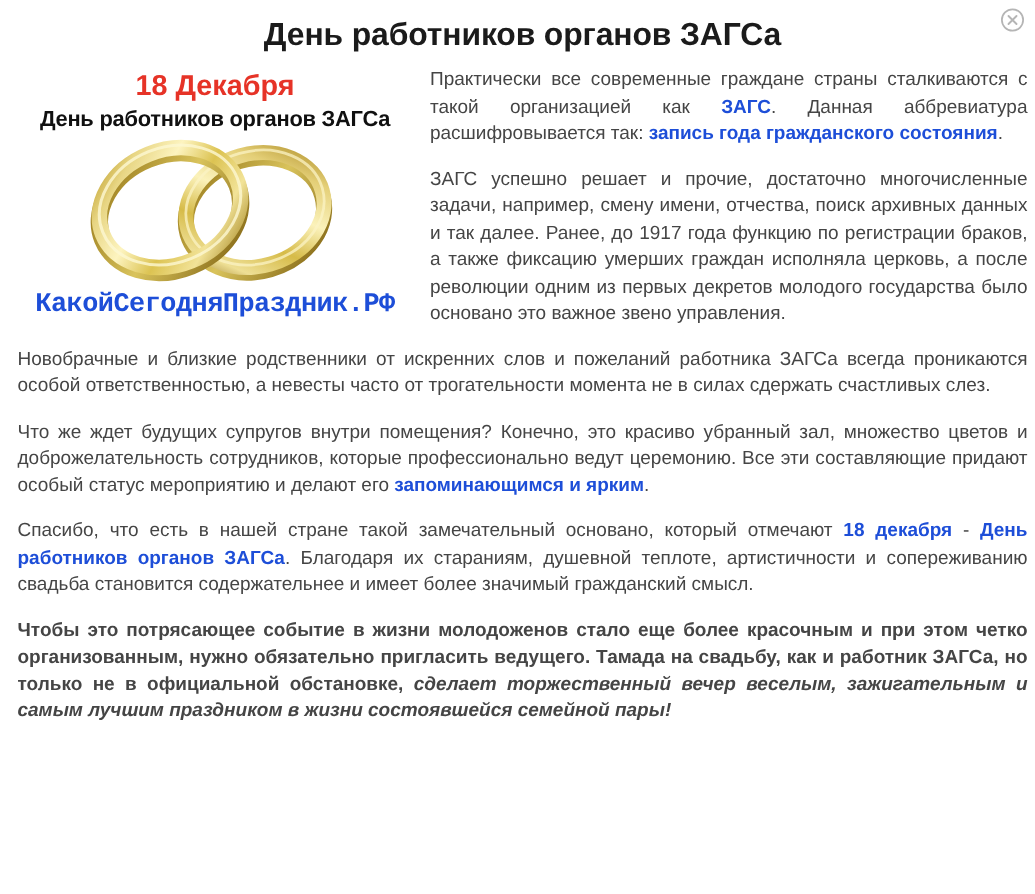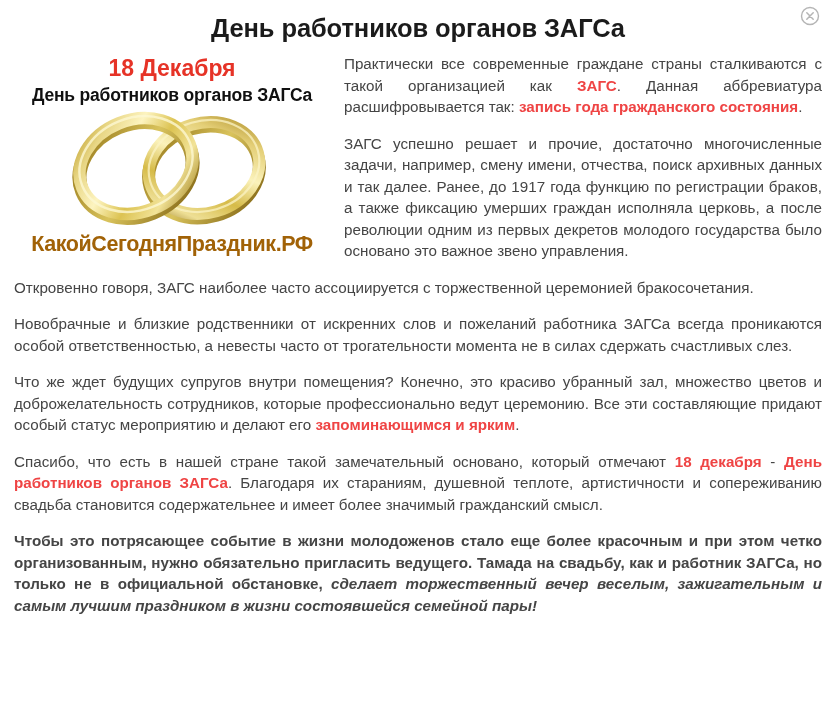--- a/index.html
+++ b/index.html
@@ -79,41 +79,42 @@
   }
   .rings-wrap svg {
     position: absolute;
     left: 50%;
     top: 0;
     transform: translateX(-50%);
   }
   .promo-watermark {
     font-size: 21.5px;
     font-weight: bold;
-    color: #a16207;
+    color: #1d4ed8;
     line-height: 1.2;
     margin: 6px 0 0 0;
     letter-spacing: -0.4px;
+    font-family: Liberation Mono, monospace;
   }
 
   
   .article {
     font-size: 15.2px;
     line-height: 21.5px;
     color: #454545;
   }
   .article p {
     margin: 0 0 15px 0;
     text-align: justify;
     text-justify: inter-word;
   }
   .article p:last-child { margin-bottom: 0; font-weight: bold; }
   .article b, .article strong {
     font-weight: bold;
-    color: #ef4444;
+    color: #1d4ed8;
   }
   .article i, .article em {
     font-style: italic;
   }
   .clearfix::after {
     content: "";
     display: block;
     clear: both;
   }
 </style>
@@ -184,21 +185,20 @@
           </g>
         </svg>
       </div>
 
       <div class="promo-watermark">КакойСегодняПраздник.РФ</div>
     </div>
 
     <div class="article" id="article">
         <p><span>Практически все современные граждане страны сталкиваются с такой организацией как </span><b>ЗАГС</b><span>. Данная аббревиатура расшифровывается так: </span><b>запись года гражданского состояния</b><span>.</span></p>
         <p><span>ЗАГС успешно решает и прочие, достаточно многочисленные задачи, например, смену имени, отчества, поиск архивных данных и так далее. Ранее, до 1917 года функцию по регистрации браков, а также фиксацию умерших граждан исполняла церковь, а после революции одним из первых декретов молодого государства было основано это важное звено управления.</span></p>
-        <p><span>Откровенно говоря, ЗАГС наиболее часто ассоциируется с торжественной церемонией бракосочетания.</span></p>
         <p><span>Новобрачные и близкие родственники от искренних слов и пожеланий работника ЗАГСа всегда проникаются особой ответственностью, а невесты часто от трогательности момента не в силах сдержать счастливых слез.</span></p>
         <p><span>Что же ждет будущих супругов внутри помещения? Конечно, это красиво убранный зал, множество цветов и доброжелательность сотрудников, которые профессионально ведут церемонию. Все эти составляющие придают особый статус мероприятию и делают его </span><b>запоминающимся и ярким</b><span>.</span></p>
         <p><span>Спасибо, что есть в нашей стране такой замечательный основано, который отмечают </span><b>18 декабря</b><span> - </span><b>День работников органов ЗАГСа</b><span>. Благодаря их стараниям, душевной теплоте, артистичности и сопереживанию свадьба становится содержательнее и имеет более значимый гражданский смысл.</span></p>
         <p><span>Чтобы это потрясающее событие в жизни молодоженов стало еще более красочным и при этом четко организованным, нужно обязательно пригласить ведущего. Тамада на свадьбу, как и работник ЗАГСа, но только не в официальной обстановке, </span><i>сделает торжественный вечер веселым, зажигательным и самым лучшим праздником в жизни состоявшейся семейной пары!</i></p>
       </div>
 
   </div>
 </div>
 
 </body></html>

